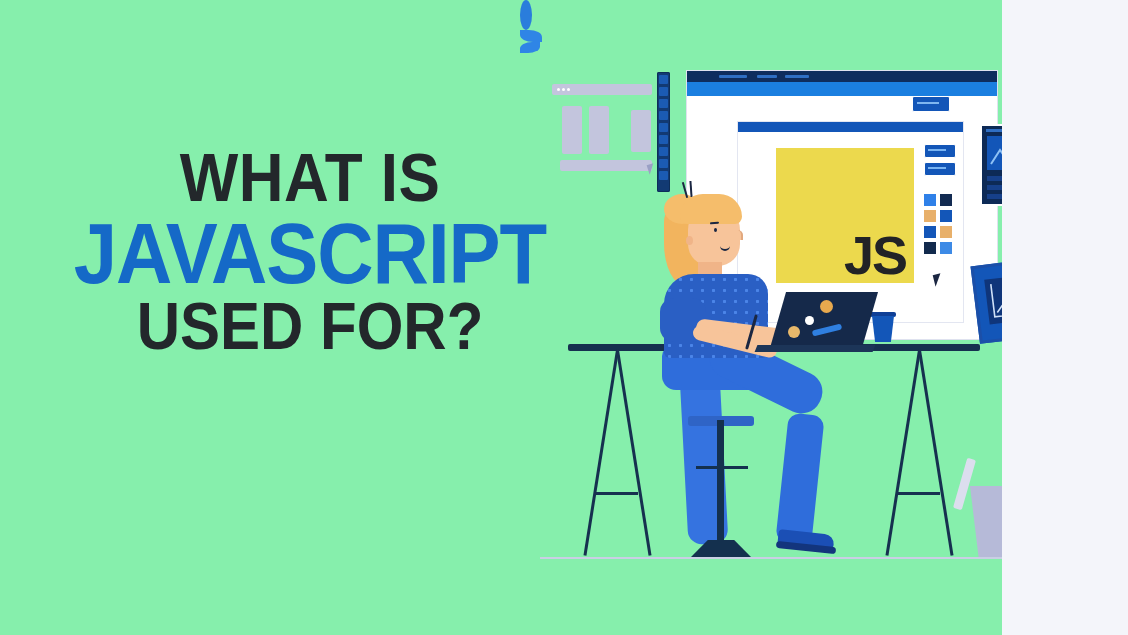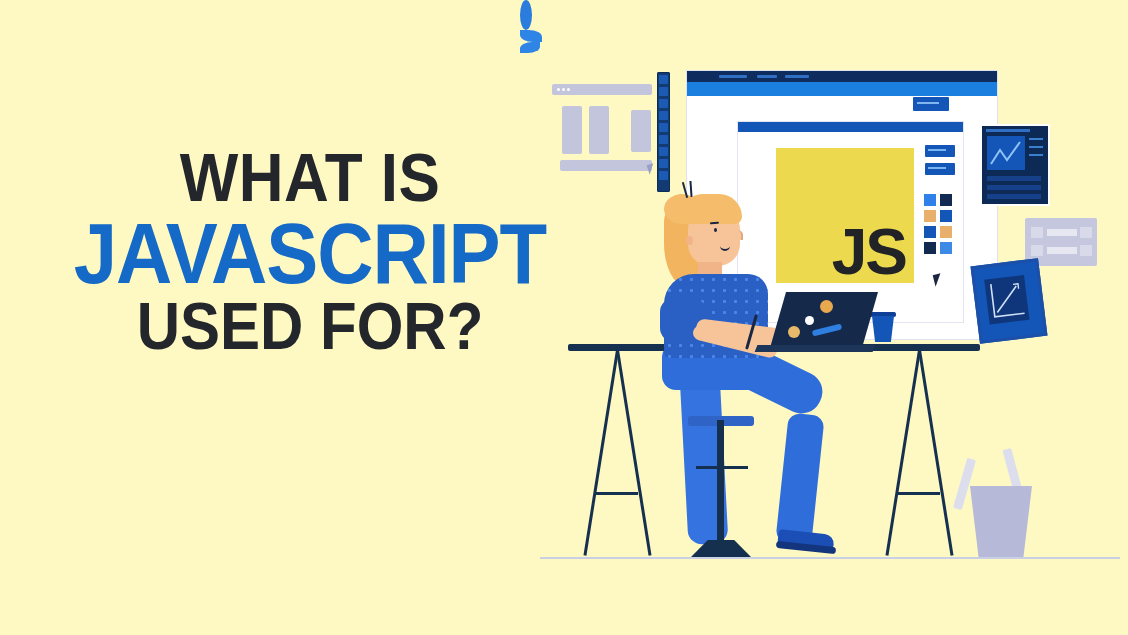--- a/index.html
+++ b/index.html
@@ -1,21 +1,21 @@
 <!DOCTYPE html>
 <html><head>
 <meta charset="utf-8">
 <style>
   html,body{margin:0;padding:0;}
   body{
     width:1128px;height:635px;overflow:hidden;
     font-family:"Liberation Sans", sans-serif;
     background:#f4f5fa;
   }
-  #stage{position:relative;width:1128px;height:635px;background:#fef9c3;overflow:hidden;}
+  #stage{position:relative;width:1002px;height:635px;background:#86efac;overflow:hidden;}
 
   
   #headline-block{
     position:absolute;left:0;top:150px;width:620px;
     text-align:center;
     user-select:none;
   }
   .line1{
     font-family:"Liberation Sans", sans-serif;
     font-weight:bold;
@@ -109,21 +109,21 @@
     background:#fff;border:1px solid #e3e6f1;
   }
   .iw-bar{position:absolute;left:0;top:0;width:100%;height:10px;background:#1356b8;}
   .js-box{
     position:absolute;left:38px;top:26px;width:138px;height:135px;
     background:#ecd94d;
     display:flex;align-items:flex-end;justify-content:flex-end;
   }
   .js-text{
     font-family:"Liberation Sans", sans-serif;
-    font-weight:bold;font-size:64px;color:#222326;
+    font-weight:bold;font-size:54px;color:#222326;
     line-height:0.85;padding:0 8px 4px 0;letter-spacing:-2px;
   }
   .swatch-panel{position:absolute;left:186px;top:22px;width:34px;height:120px;}
   .sw-btn{width:30px;height:12px;background:#1356b8;border:1px solid #fff;border-radius:2px;margin-bottom:4px;position:relative;}
   .sw-btn::after{content:"";position:absolute;left:3px;top:4px;width:18px;height:2px;background:#79b4f2;}
   .sw-grid{margin-top:18px;display:grid;grid-template-columns:12px 12px;grid-gap:4px;}
   .sw{width:12px;height:12px;}
   .cursor-dark{position:absolute;left:196px;top:152px;width:0;height:0;
      border-left:8px solid #1b2742;border-bottom:12px solid transparent;transform:rotate(-14deg);}
 

